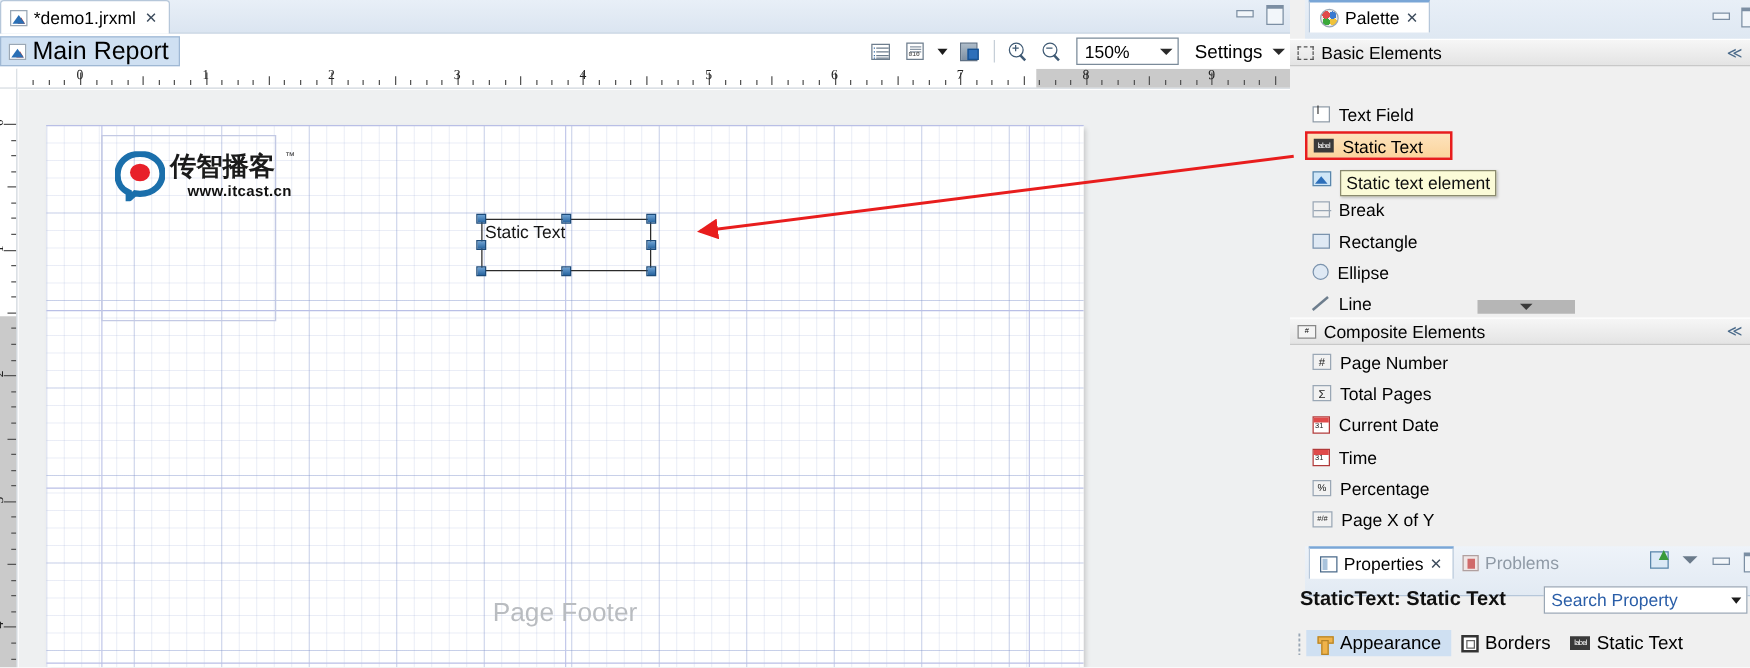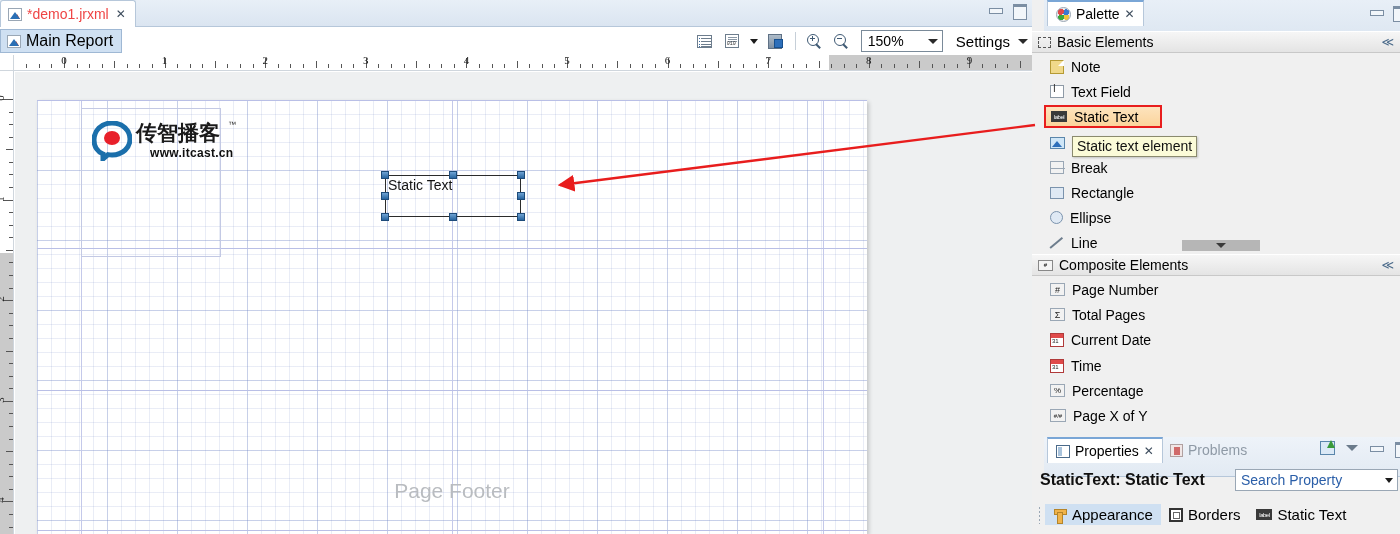--- a/index.html
+++ b/index.html
@@ -28,21 +28,21 @@
   }
   .etab {
     position: absolute; left: 0; top: 0; height: 27px;
     padding: 0 9px 0 7px;
     display: flex; align-items: center; gap: 5px;
     background: #ffffff;
     border: 1px solid #b6c7da; border-bottom: none;
     border-top-left-radius: 3px; border-top-right-radius: 3px;
     font-size: 14px;
   }
-  .etab .ttl { color: #ef4444; }
+  .etab .ttl { color: #000000; }
   .etab .xmark { color: #3c4b5c; font-size: 12px; margin-left: 2px; cursor: pointer; }
   .win-btns {
     position: absolute; right: 6px; top: 3px;
     display: flex; gap: 10px; align-items: center;
   }
   .wb { width: 14px; height: 14px; position: relative; cursor: pointer; }
   .wb.min::after {
     content: ""; position: absolute; left: 1px; top: 5px; width: 12px; height: 4px;
     border: 1px solid #7b8ea3; background: #f2f6fa;
   }
@@ -54,21 +54,21 @@
   
   .second-row {
     position: absolute; left: 0; top: 27px; width: 1032px; height: 28px;
     background: #ffffff;
   }
   .mainreport-tab {
     position: absolute; left: 0; top: 2px; height: 24px;
     background: #cfe0f2;
     border: 1px solid #9fb8d4;
     display: flex; align-items: center; gap: 5px;
-    padding: 0 8px 0 6px; font-size: 16px;
+    padding: 0 8px 0 6px; font-size: 20px;
   }
   .jr-ico {
     width: 14px; height: 13px; position: relative; flex: 0 0 auto;
     background: #ffffff; border: 1px solid #9aa7b5;
   }
   .jr-ico::after {
     content: ""; position: absolute; left: 1px; bottom: 1px;
     border-left: 5px solid transparent; border-right: 5px solid transparent;
     border-bottom: 7px solid #2a6fb5;
   }
@@ -620,24 +620,20 @@
         <span class="wb max"></span>
       </div>
     </div>
 
     <div class="section-hdr" style="top:31px">
       <span class="ic-sq-dash"></span>
       <span>Basic Elements</span>
       <span class="dblarrow">≪</span>
     </div>
 
-    <div class="pal-item" style="top:54px">
-      <span class="ic-note"></span>
-      <span>Note</span>
-    </div>
     <div class="pal-item" style="top:79px">
       <span class="ic-textfield"></span>
       <span>Text Field</span>
     </div>
     <div class="pal-item highlight" style="top:105px">
       <span class="ic-label">label</span>
       <span>Static Text</span>
     </div>
     <div class="pal-item" style="top:130px">
       <span class="ic-image"></span>

